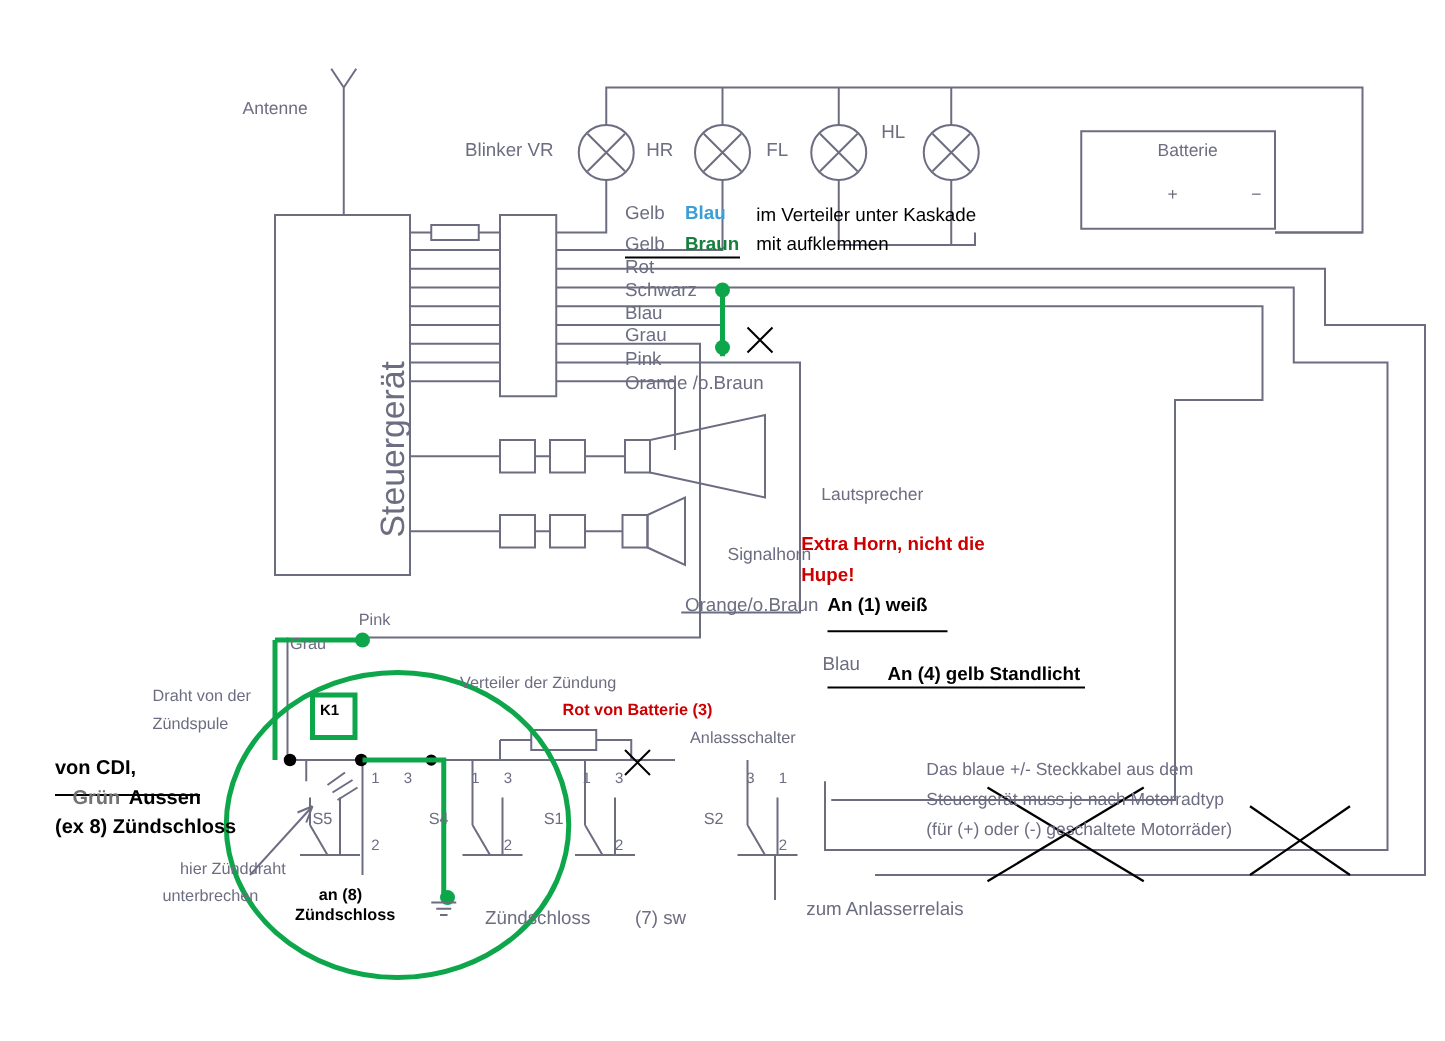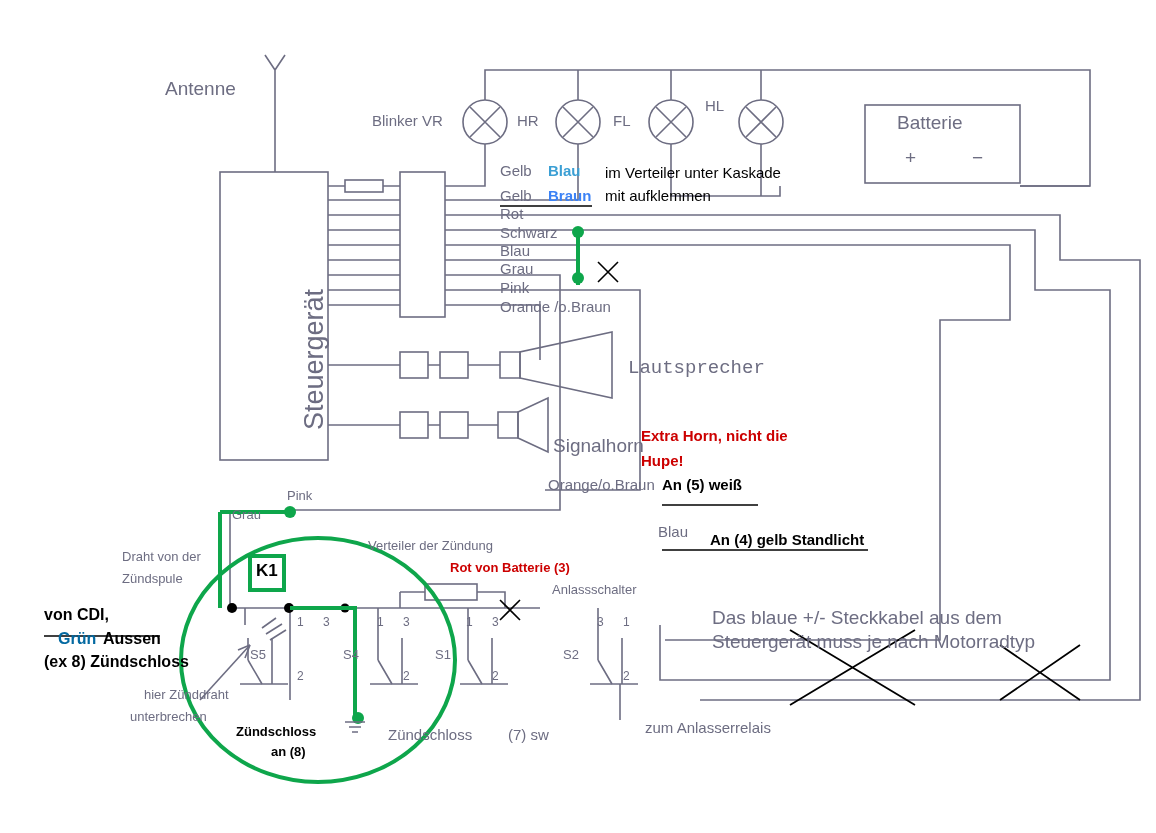--- a/index.html
+++ b/index.html
@@ -25,27 +25,27 @@
   .lbl {
     position: absolute;
     white-space: nowrap;
     font-family: "Liberation Sans", sans-serif;
     color: #5a5a6e;
     font-size: 15px;
     line-height: 1.1;
   }
   .lbl.small { font-size: 13px; }
   .lbl.tiny { font-size: 12px; }
-  .lbl.big { font-size: 19px; }
+  .lbl.big { font-size: 14px; margin-left: 29px; }
   .lbl.bold { font-weight: bold; }
   .lbl.black { color: #000000; }
   .lbl.red { color: #cc0000; font-weight: bold; }
-  .lbl.green { color: #0369a1; font-weight: bold; }
+  .lbl.green { color: #737373; font-weight: bold; }
   .lbl.blue { color: #3b9fd4; font-weight: bold; }
-  .lbl.brown { color: #3b82f6; font-weight: bold; }
+  .lbl.brown { color: #15803d; font-weight: bold; }
   .lbl.gray { color: #6d6d82; }
   .vert {
     transform: rotate(-90deg);
     transform-origin: left top;
   }
 </style>
 </head>
 <body>
 
 <div id="page">
@@ -199,53 +199,53 @@
   <div class="lbl gray" style="left:500px; top:206px;">Rot</div>
   <div class="lbl gray" style="left:500px; top:225px;">Schwarz</div>
   <div class="lbl gray" style="left:500px; top:243px;">Blau</div>
   <div class="lbl gray" style="left:500px; top:261px;">Grau</div>
   <div class="lbl gray" style="left:500px; top:280px;">Pink</div>
   <div class="lbl gray" style="left:500px; top:299px;">Orande /o.Braun</div>
 
   <div class="lbl black" style="left:605px; top:165px;">im Verteiler unter Kaskade</div>
   <div class="lbl black" style="left:605px; top:188px;">mit aufklemmen</div>
 
-  <div class="lbl big gray" style="left:628px; top:358px;font-family:Liberation Mono, monospace;">Lautsprecher</div>
+  <div class="lbl big gray" style="left:628px; top:388px;">Lautsprecher</div>
   <div class="lbl big gray" style="left:553px; top:436px;">Signalhorn</div>
 
   <div class="lbl red" style="left:641px; top:428px;">Extra Horn, nicht die</div>
   <div class="lbl red" style="left:641px; top:453px;">Hupe!</div>
 
   <div class="lbl gray" style="left:548px; top:477px;">Orange/o.Braun</div>
-  <div class="lbl black bold" style="left:662px; top:477px;">An (5) weiß</div>
+  <div class="lbl black bold" style="left:662px; top:477px;">An (1) weiß</div>
 
   <div class="lbl gray" style="left:658px; top:524px;">Blau</div>
   <div class="lbl black bold" style="left:710px; top:532px;">An (4) gelb Standlicht</div>
 
   <div class="lbl small gray" style="left:287px; top:489px;">Pink</div>
   <div class="lbl small gray" style="left:232px; top:508px;">Grau</div>
 
   <div class="lbl small gray" style="left:368px; top:539px;">Verteiler der Zündung</div>
   <div class="lbl small red" style="left:450px; top:561px;">Rot von Batterie (3)</div>
   <div class="lbl small gray" style="left:552px; top:583px;">Anlassschalter</div>
 
-  <div class="lbl bold black" style="left:256px; top:562px; font-size:17px;">K1</div>
+  <div class="lbl bold black" style="left:256px; top:562px; font-size:12px;">K1</div>
 
   <div class="lbl small gray" style="left:122px; top:550px;text-align:center;">Draht von der</div>
   <div class="lbl small gray" style="left:122px; top:572px;">Zündspule</div>
 
   <div class="lbl bold black" style="left:44px; top:606px; font-size:16px;">von CDI,</div>
   <div class="lbl bold green" style="left:58px; top:630px; font-size:16px;">Grün</div>
   <div class="lbl bold black" style="left:103px; top:630px; font-size:16px;">Aussen</div>
   <div class="lbl bold black" style="left:44px; top:653px; font-size:16px;">(ex 8) Zündschloss</div>
 
   <div class="lbl small gray" style="left:144px; top:688px;">hier Zünddraht</div>
   <div class="lbl small gray" style="left:130px; top:710px;">unterbrechen</div>
 
-  <div class="lbl small black bold" style="left:255px; top:745px;margin-left:16px;">an (8)</div>
+  <div class="lbl small black bold" style="left:255px; top:709px;">an (8)</div>
   <div class="lbl small black bold" style="left:236px; top:725px;">Zündschloss</div>
 
   <div class="lbl gray" style="left:388px; top:727px;">Zündschloss</div>
   <div class="lbl gray" style="left:470px; top:727px;margin-left:38px;">(7) sw</div>
 
   <div class="lbl gray" style="left:645px; top:720px;">zum Anlasserrelais</div>
 
   <div class="lbl small gray" style="left:250px; top:648px;">S5</div>
   <div class="lbl tiny gray" style="left:297px; top:616px;">1</div>
   <div class="lbl tiny gray" style="left:323px; top:616px;">3</div>
@@ -261,14 +261,15 @@
   <div class="lbl tiny gray" style="left:492px; top:616px;">3</div>
   <div class="lbl tiny gray" style="left:492px; top:670px;">2</div>
 
   <div class="lbl small gray" style="left:563px; top:648px;">S2</div>
   <div class="lbl tiny gray" style="left:597px; top:616px;">3</div>
   <div class="lbl tiny gray" style="left:623px; top:616px;">1</div>
   <div class="lbl tiny gray" style="left:623px; top:670px;">2</div>
 
   <div class="lbl big gray" style="left:712px; top:608px;">Das blaue +/- Steckkabel aus dem</div>
   <div class="lbl big gray" style="left:712px; top:632px;">Steuergerät muss je nach Motorradtyp</div>
+  <div class="lbl big gray" style="left:712px; top:656px;">(für (+) oder (-) geschaltete Motorräder)</div>
 
 </div>
 
 </body></html>

